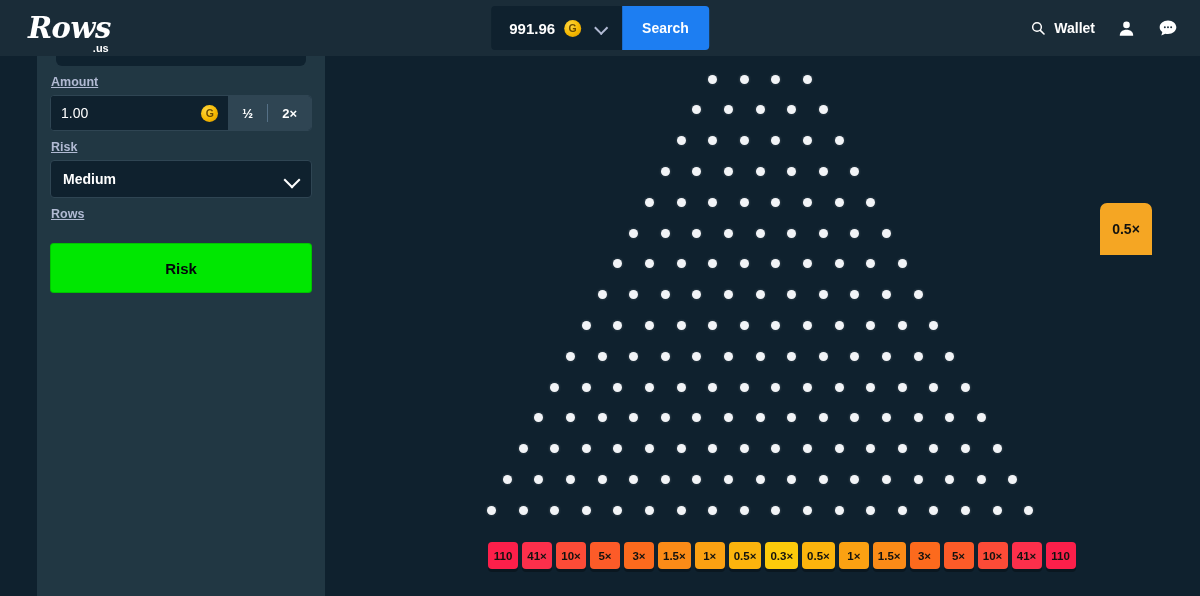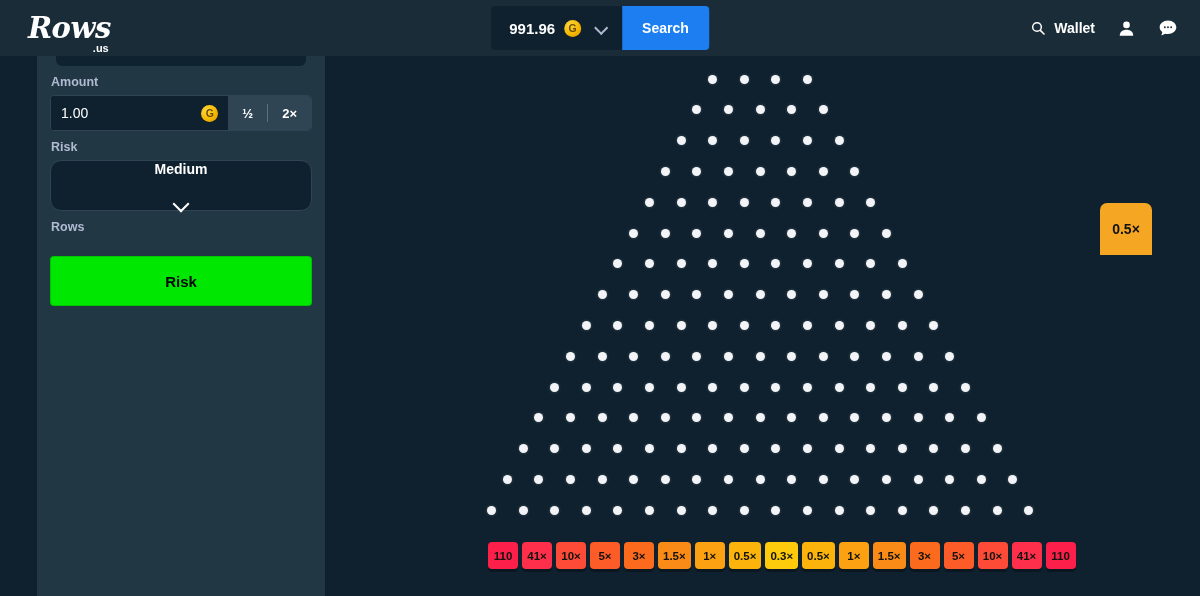--- a/index.html
+++ b/index.html
@@ -81,20 +81,21 @@
     display: flex; flex-direction: column;
   }
   .tabs-cut {
     height: 10px; margin: 0 6px;
     background: #0f212e; border-radius: 0 0 6px 6px;
     opacity: .95;
   }
   .field-label {
     color: #b1bad3; font-size: 12.5px; font-weight: 700;
     margin: 9px 0 6px 1px;
+    text-decoration: underline;
   }
   .amount-row {
     display: flex; height: 36px;
     background: #0f212e; border: 1px solid #2f4553;
     border-radius: 4px; overflow: hidden;
   }
   .amount-input-box {
     flex: 1; display: flex; align-items: center;
     padding: 0 10px; gap: 8px; background: #0f212e;
   }
@@ -105,23 +106,23 @@
   }
   .amt-btns { display: flex; align-items: center; background: #2f4553; }
   .amt-btn {
     background: transparent; border: none; color: #fff;
     font-size: 13px; font-weight: 700; padding: 0 14px;
     height: 100%; cursor: pointer; font-family: "Liberation Sans", sans-serif;
   }
   .amt-div { width: 1px; height: 18px; background: #557086; }
 
   .select-box {
-    height: 51px; background: #0f212e; border: 1px solid #2f4553;
-    border-radius: 11px; display: flex; align-items: center;
-    padding: 0 12px; cursor: pointer; flex-direction: column;
+    height: 38px; background: #0f212e; border: 1px solid #2f4553;
+    border-radius: 4px; display: flex; align-items: center;
+    padding: 0 12px; cursor: pointer;
   }
   .select-val { flex: 1; color: #fff; font-size: 14px; font-weight: 700; }
   .sel-chev { width: 14px; height: 14px; position: relative; }
   .sel-chev::after {
     content: ""; position: absolute; left: 1px; top: 2px;
     width: 10px; height: 10px;
     border-right: 2.4px solid #fff; border-bottom: 2.4px solid #fff;
     transform: rotate(45deg);
   }
   .play-btn {

